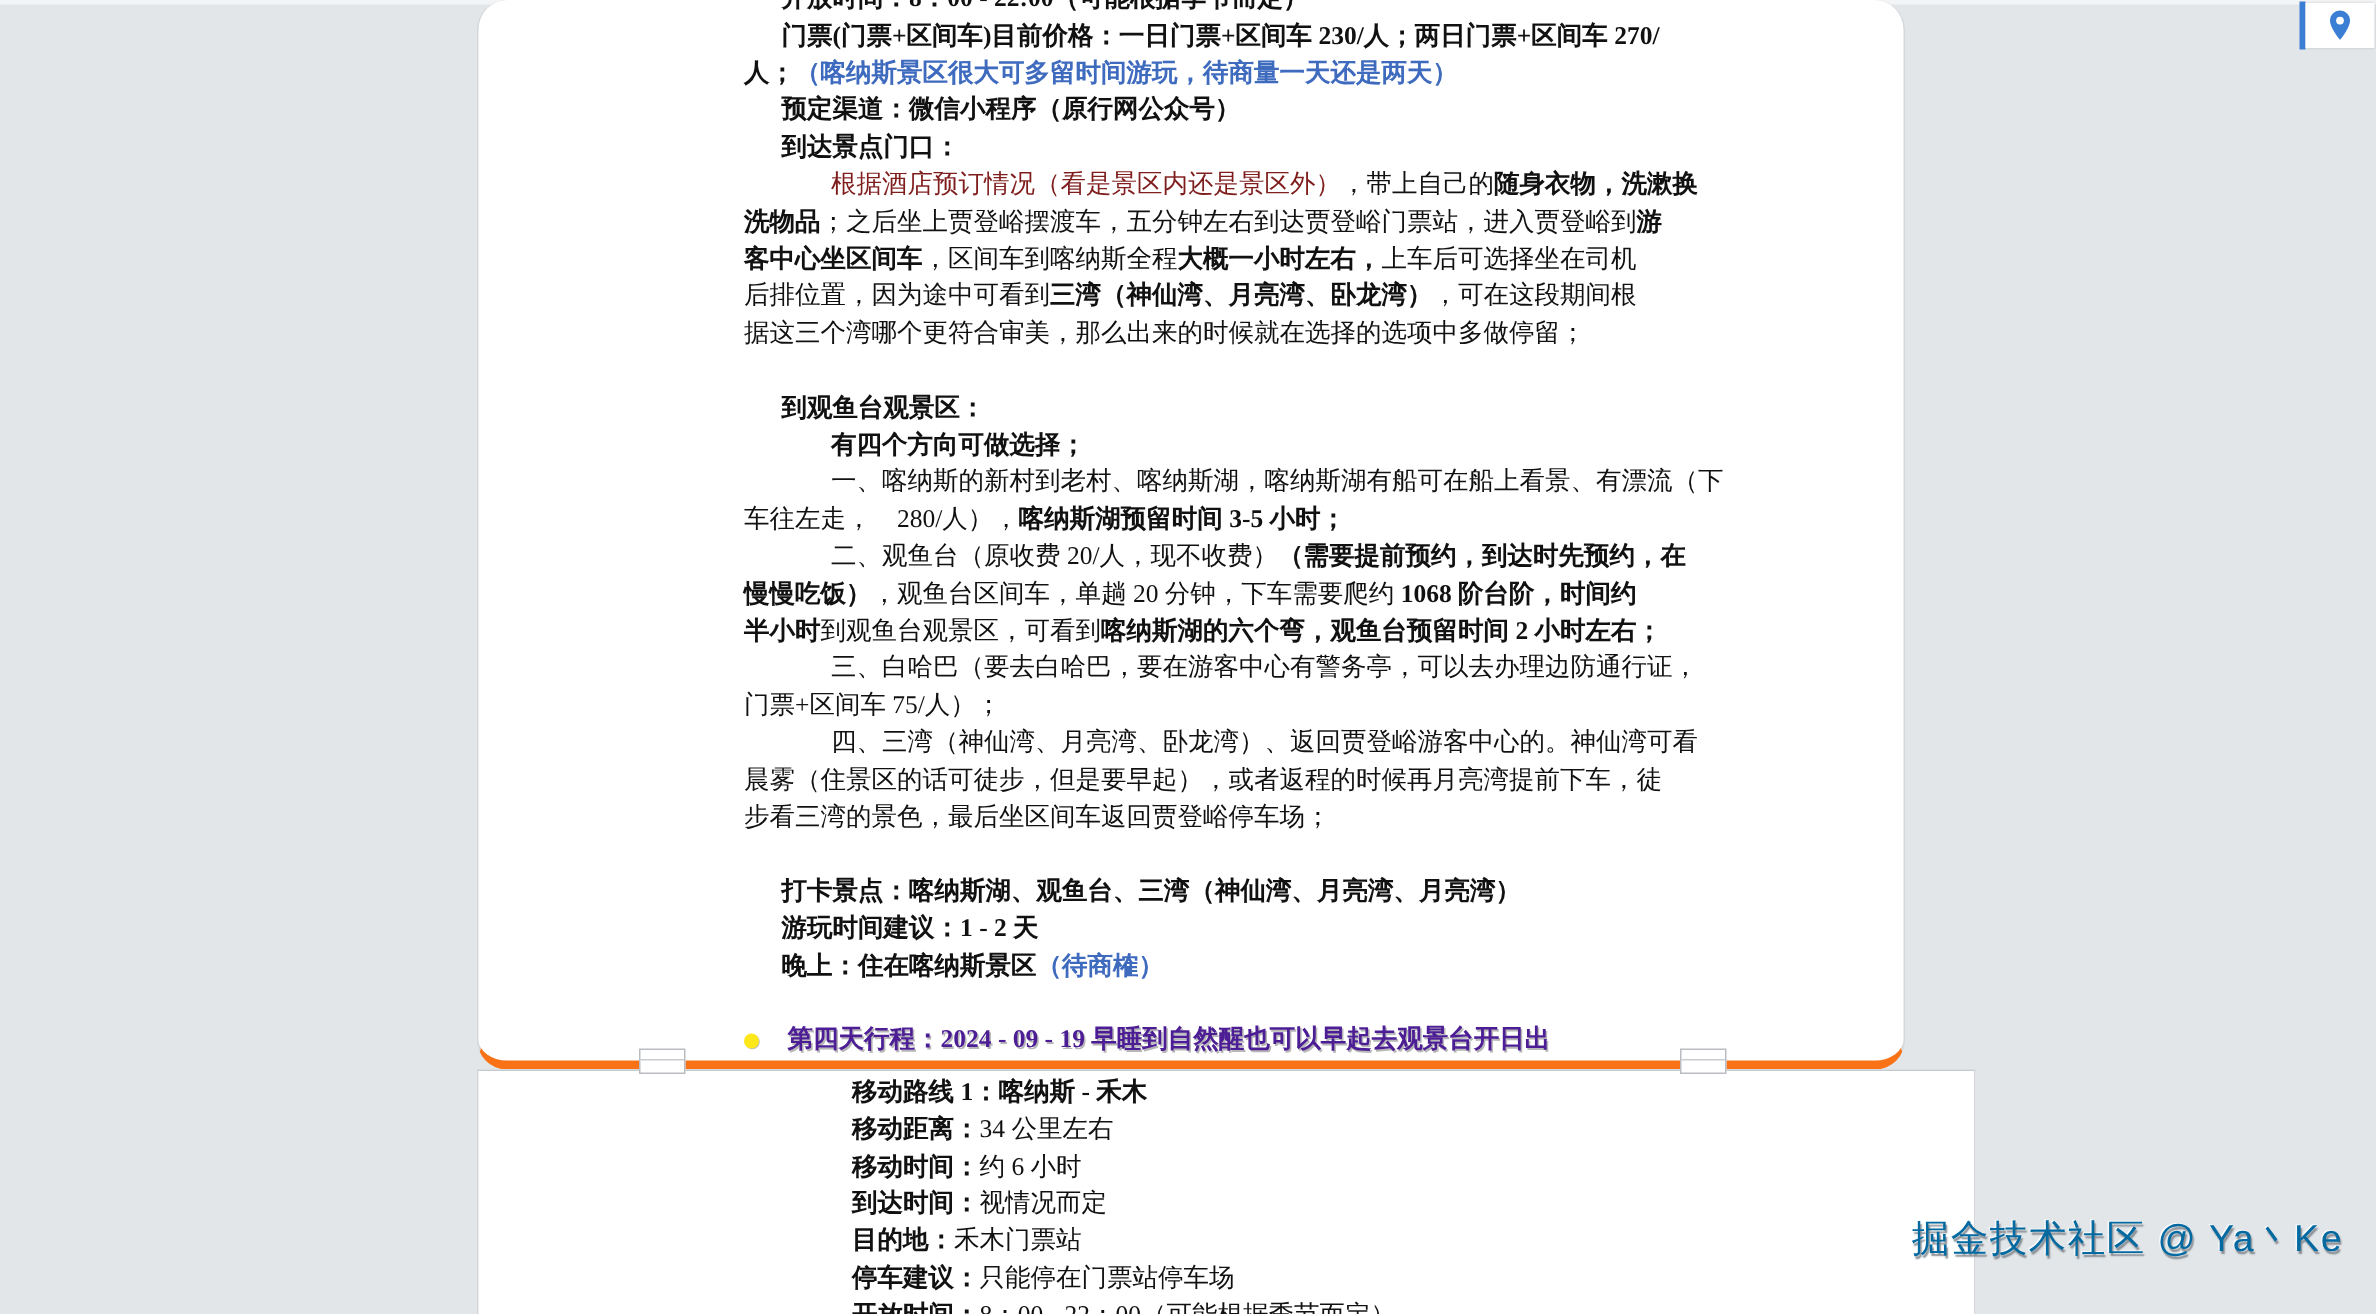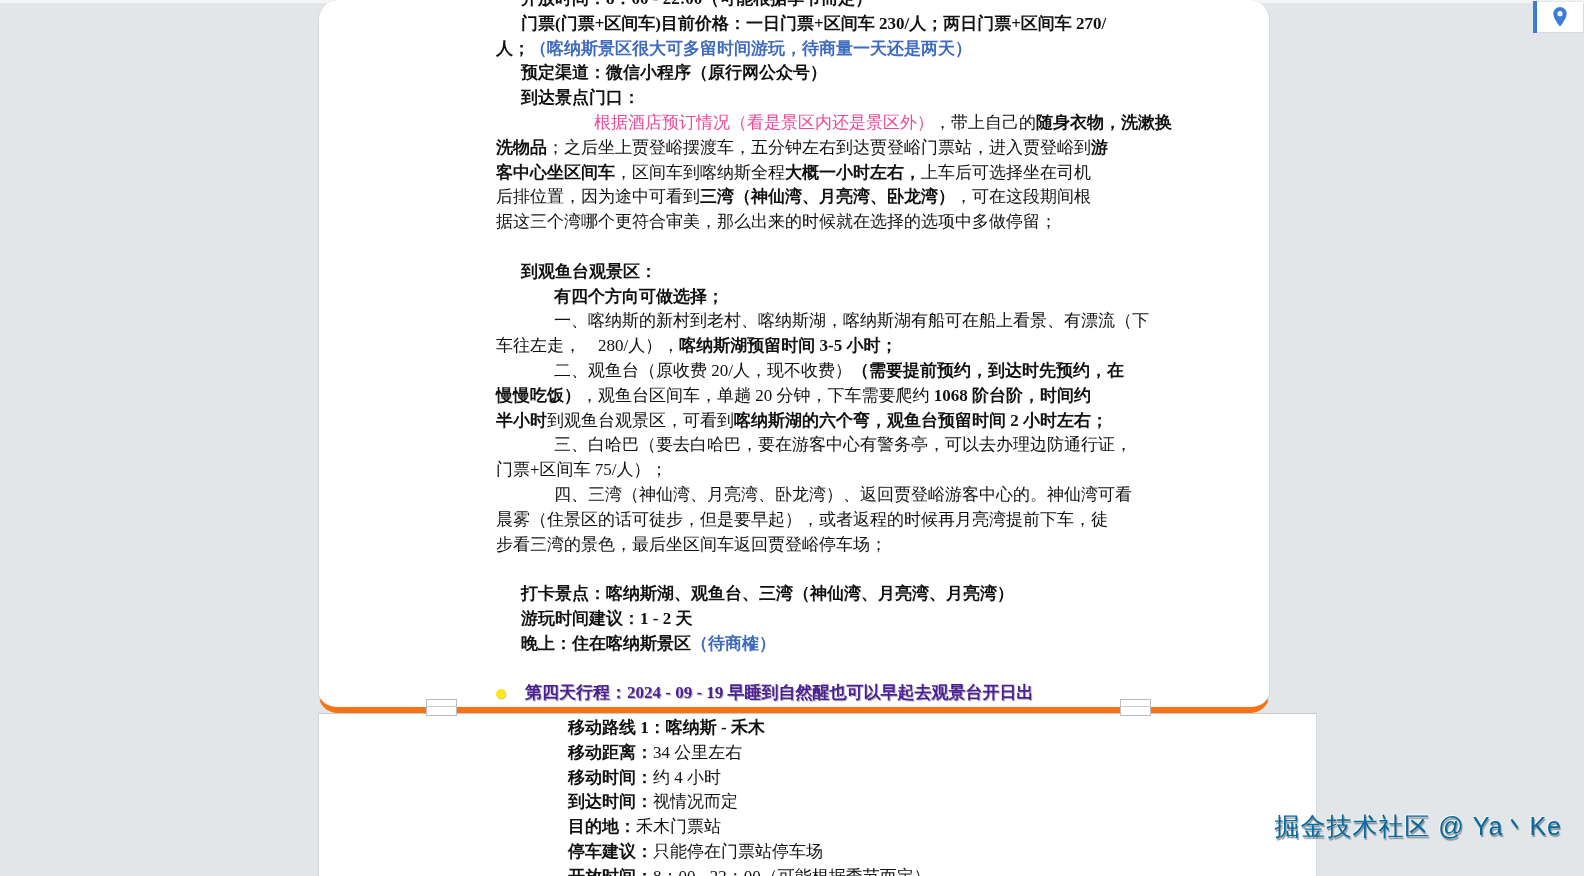--- a/index.html
+++ b/index.html
@@ -21,21 +21,21 @@
   #page1 .lines{margin-top:-13px;}
   #page2 .lines{margin-top:2px;}
   .line{
     height:24.8px;line-height:24.8px;font-size:17px;color:#111;
     padding-left:177px;white-space:nowrap;
   }
   .line.ind-label{padding-left:202px;}
   .line.ind-sub{padding-left:235px;}
   .r-b{font-weight:bold;}
   .c-blue{color:#3f6bbf;}
-  .c-lightblue{color:#ec4899;margin-left:40px;}
+  .c-lightblue{color:#7f1d1d;}
   .c-yellow{color:#4c1d95;text-shadow:1px 1px 0 rgba(170,170,170,0.85);}
   .bullet-dot{
     display:inline-block;width:10px;height:10px;border-radius:50%;
     background:#ffe81a;margin-right:19px;vertical-align:middle;
     box-shadow:0.5px 0.5px 0 rgba(170,170,170,0.8);
   }
   
   .corner-tab{
     position:absolute;top:699px;width:29px;height:15px;background:#ffffff;
     border:1px solid #b9bdc1;z-index:5;
@@ -99,21 +99,21 @@
       <div class="line ind-label"><span class="r-b ">晚上：住在喀纳斯景区</span><span class="r-b c-blue">（待商榷）</span></div>
       <div class="line"></div>
       <div class="line ind-none"><span class="bullet-dot"></span><span class="r-b c-yellow">第四天行程：2024 - 09 - 19  早睡到自然醒也可以早起去观景台开日出</span></div>
     </div>
 </div>
 
 <div class="page" id="page2">
   <div class="lines" id="page2-lines">
       <div class="line ind-label"><span class="r-b ">移动路线 1：喀纳斯 - 禾木</span></div>
       <div class="line ind-label"><span class="r-b ">移动距离：</span><span class="">34 公里左右</span></div>
-      <div class="line ind-label"><span class="r-b ">移动时间：</span><span class="">约 4 小时</span></div>
+      <div class="line ind-label"><span class="r-b ">移动时间：</span><span class="">约 6 小时</span></div>
       <div class="line ind-label"><span class="r-b ">到达时间：</span><span class="">视情况而定</span></div>
       <div class="line ind-label"><span class="r-b ">目的地：</span><span class="">禾木门票站</span></div>
       <div class="line ind-label"><span class="r-b ">停车建议：</span><span class="">只能停在门票站停车场</span></div>
       <div class="line ind-label"><span class="r-b ">开放时间：</span><span class="">8：00 - 22：00</span><span class="">（可能根据季节而定）</span></div>
     </div>
 </div>
 
 <div class="corner-tab left"></div>
 <div class="corner-tab right"></div>
 

